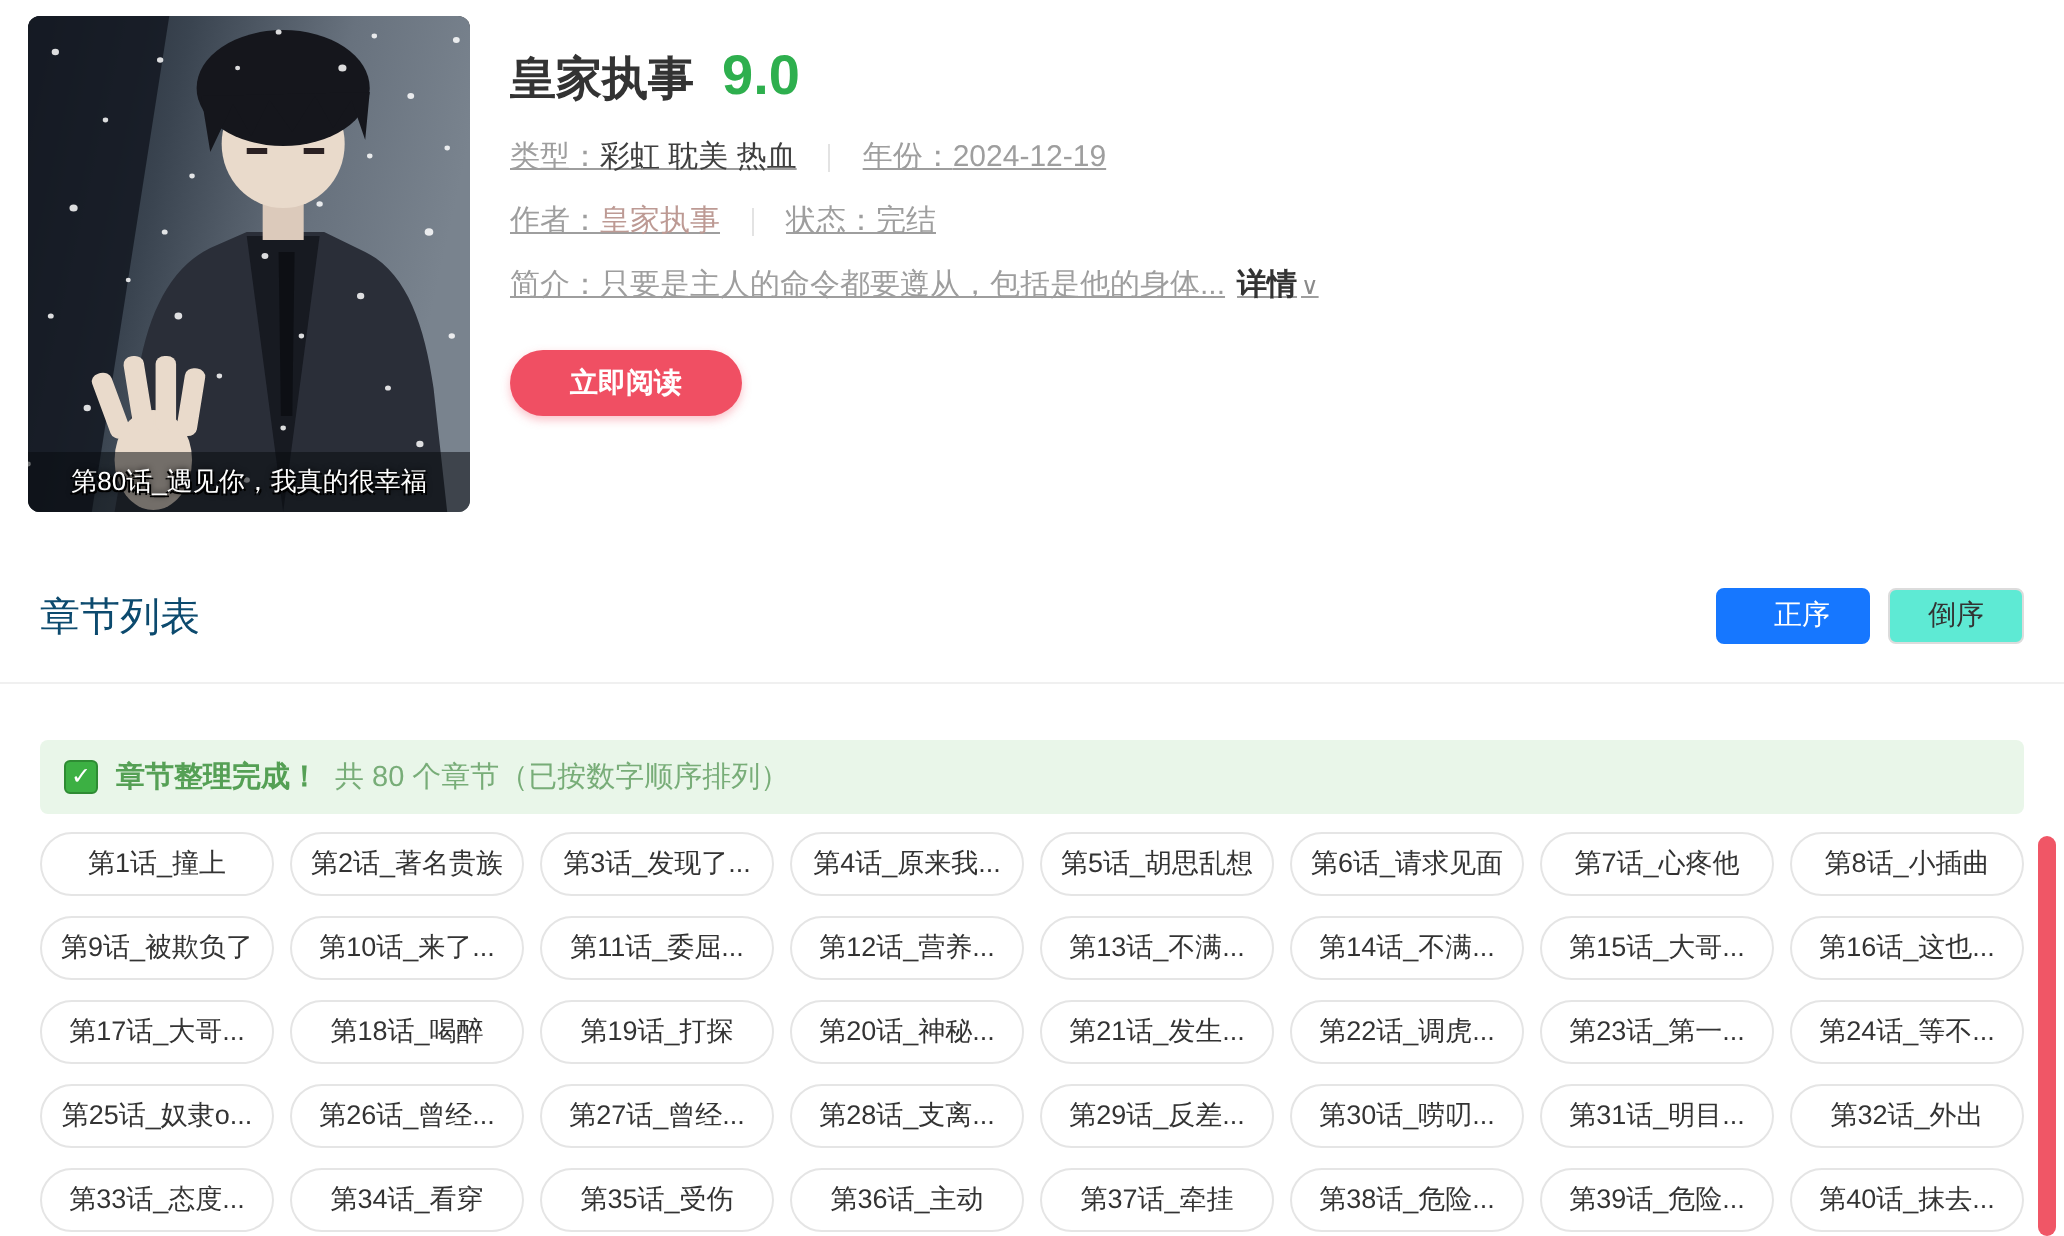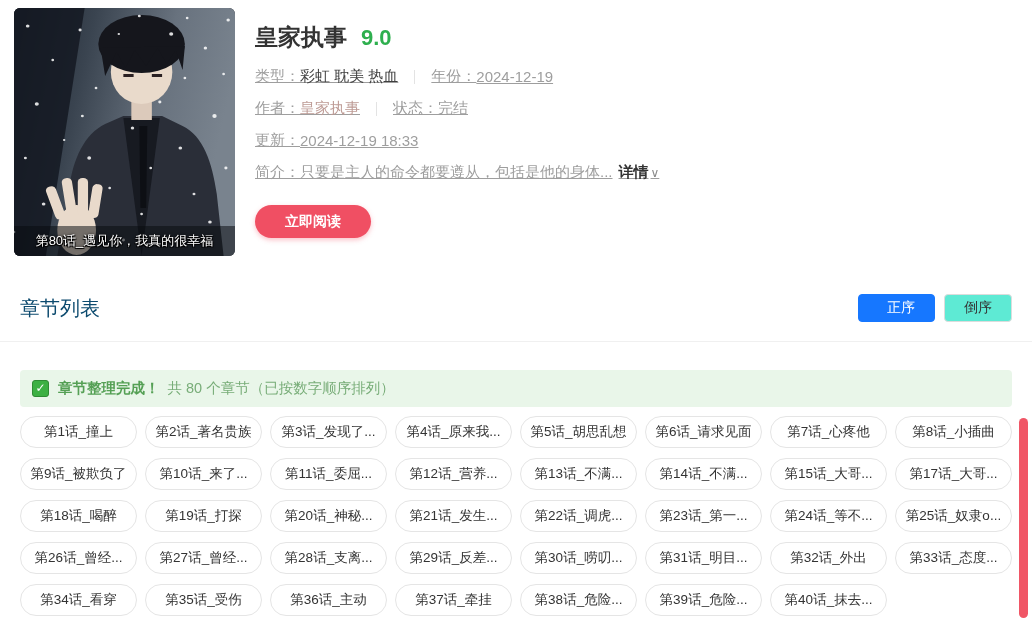--- a/index.html
+++ b/index.html
@@ -11,21 +11,21 @@
   .top { display:flex; padding:8px 20px 0 14px; gap:20px; }
   .cover { position:relative; width:221px; height:248px; border-radius:6px; overflow:hidden; flex:none; background:#333; }
   .cover svg { display:block; width:100%; height:100%; }
   .cover-caption { position:absolute; left:0; right:0; bottom:0; height:30px; line-height:30px;
     background:rgba(8,12,16,.52); color:#fff; font-size:13px; text-align:center; white-space:nowrap;
     text-shadow:1px 1px 0 #000, -1px 1px 0 #000, 0 0 3px #000; }
 
   .info { padding-top:14px; }
   .title-row { display:flex; align-items:baseline; gap:14px; margin-bottom:14px; }
   .title { font-size:23px; font-weight:bold; color:#333; }
-  .rating { font-size:22px; font-weight:bold; color:#2eaf4e; }
+  .rating { font-size:28px; font-weight:bold; color:#2eaf4e; }
   .meta-row { display:flex; align-items:center; font-size:15px; color:#9e9e9e; margin-bottom:13px;text-decoration:underline; }
   .meta-label { color:#9e9e9e; }
   .meta-value { color:#9e9e9e; }
   .meta-value.dark { color:#3f3f3f; }
   .meta-value.author { color:#bd9a94; }
   .vbar { display:inline-block; width:1px; height:14px; background:#e3e3e3; margin:0 16px; }
   .detail-toggle { color:#333; font-weight:bold; margin-left:6px; cursor:pointer; }
   .chevron { color:#8a8a8a; font-size:12px; margin-left:2px; font-weight:normal; }
   .read-btn { margin-top:10px; display:inline-block; background:#f04f63; color:#fff; font-size:14px;
     border:none; border-radius:17px; padding:0 30px; height:33px; line-height:33px; cursor:pointer;
@@ -144,24 +144,20 @@
         <span class="meta-value">2024-12-19</span>
       </div>
       <div class="meta-row">
         <span class="meta-label">作者：</span>
         <span class="meta-value author">皇家执事</span>
         <span class="vbar"></span>
         <span class="meta-label">状态：</span>
         <span class="meta-value">完结</span>
       </div>
       <div class="meta-row">
-        <span class="meta-label">更新：</span>
-        <span class="meta-value">2024-12-19 18:33</span>
-      </div>
-      <div class="meta-row">
         <span class="meta-label">简介：</span>
         <span class="meta-value">只要是主人的命令都要遵从，包括是他的身体...</span>
         <span class="detail-toggle"><span>详情</span><span class="chevron">∨</span></span>
       </div>
       <button class="read-btn">立即阅读</button>
     </div>
   </div>
 
   <div class="list-header">
     <div class="list-heading">章节列表</div>
@@ -186,20 +182,21 @@
       <div class="chapter-pill">第6话_请求见面</div>
       <div class="chapter-pill">第7话_心疼他</div>
       <div class="chapter-pill">第8话_小插曲</div>
       <div class="chapter-pill">第9话_被欺负了</div>
       <div class="chapter-pill">第10话_来了...</div>
       <div class="chapter-pill">第11话_委屈...</div>
       <div class="chapter-pill">第12话_营养...</div>
       <div class="chapter-pill">第13话_不满...</div>
       <div class="chapter-pill">第14话_不满...</div>
       <div class="chapter-pill">第15话_大哥...</div>
+      <div class="chapter-pill">第16话_这也...</div>
       <div class="chapter-pill">第17话_大哥...</div>
       <div class="chapter-pill">第18话_喝醉</div>
       <div class="chapter-pill">第19话_打探</div>
       <div class="chapter-pill">第20话_神秘...</div>
       <div class="chapter-pill">第21话_发生...</div>
       <div class="chapter-pill">第22话_调虎...</div>
       <div class="chapter-pill">第23话_第一...</div>
       <div class="chapter-pill">第24话_等不...</div>
       <div class="chapter-pill">第25话_奴隶o...</div>
       <div class="chapter-pill">第26话_曾经...</div>

